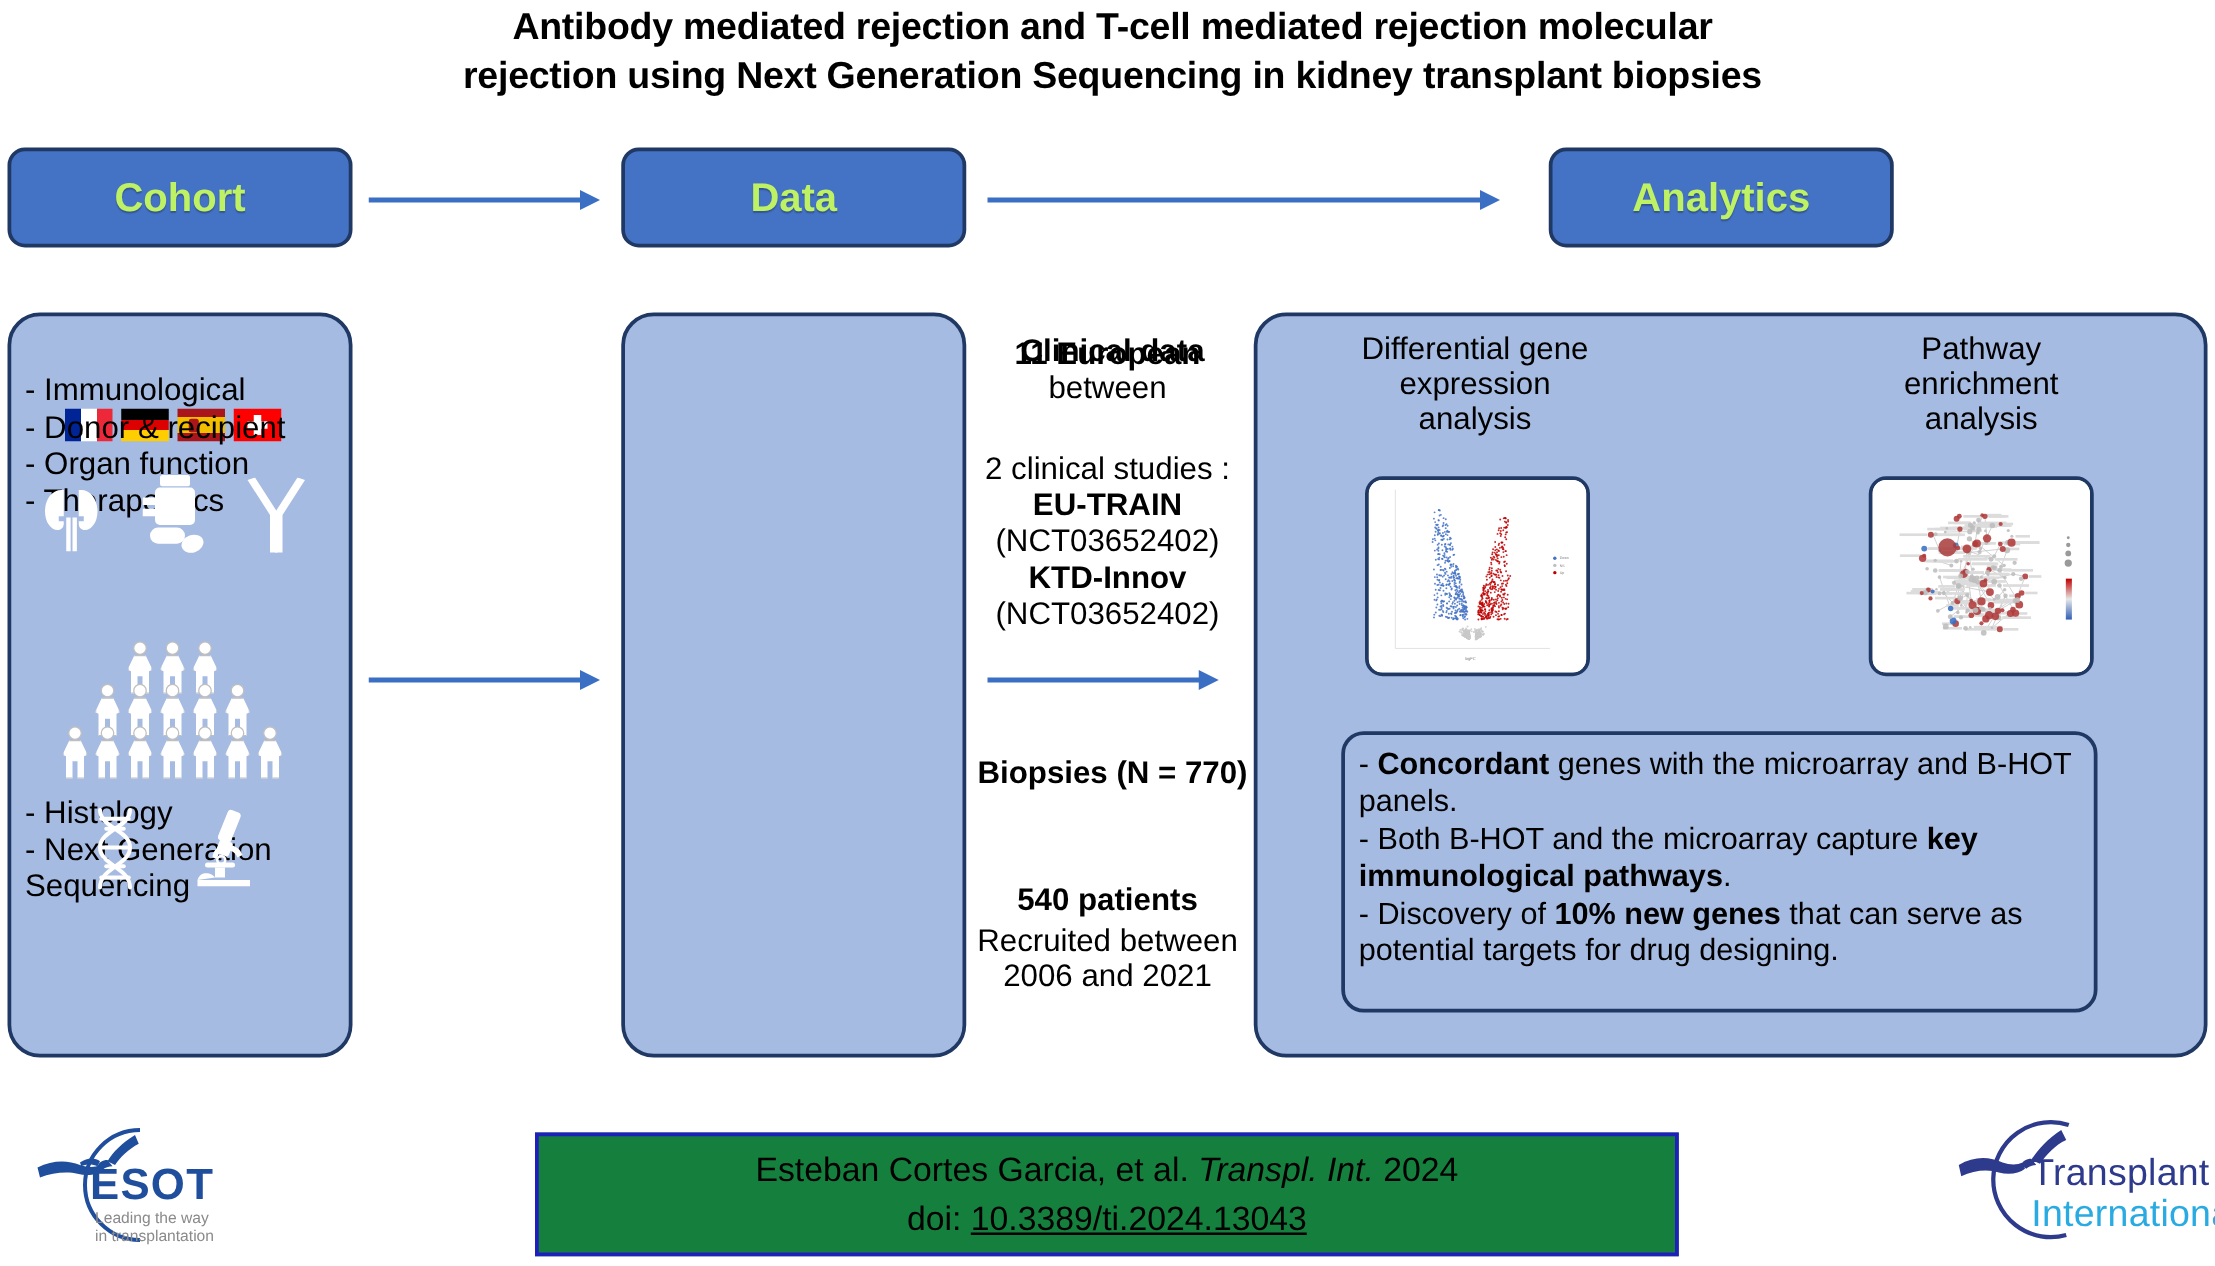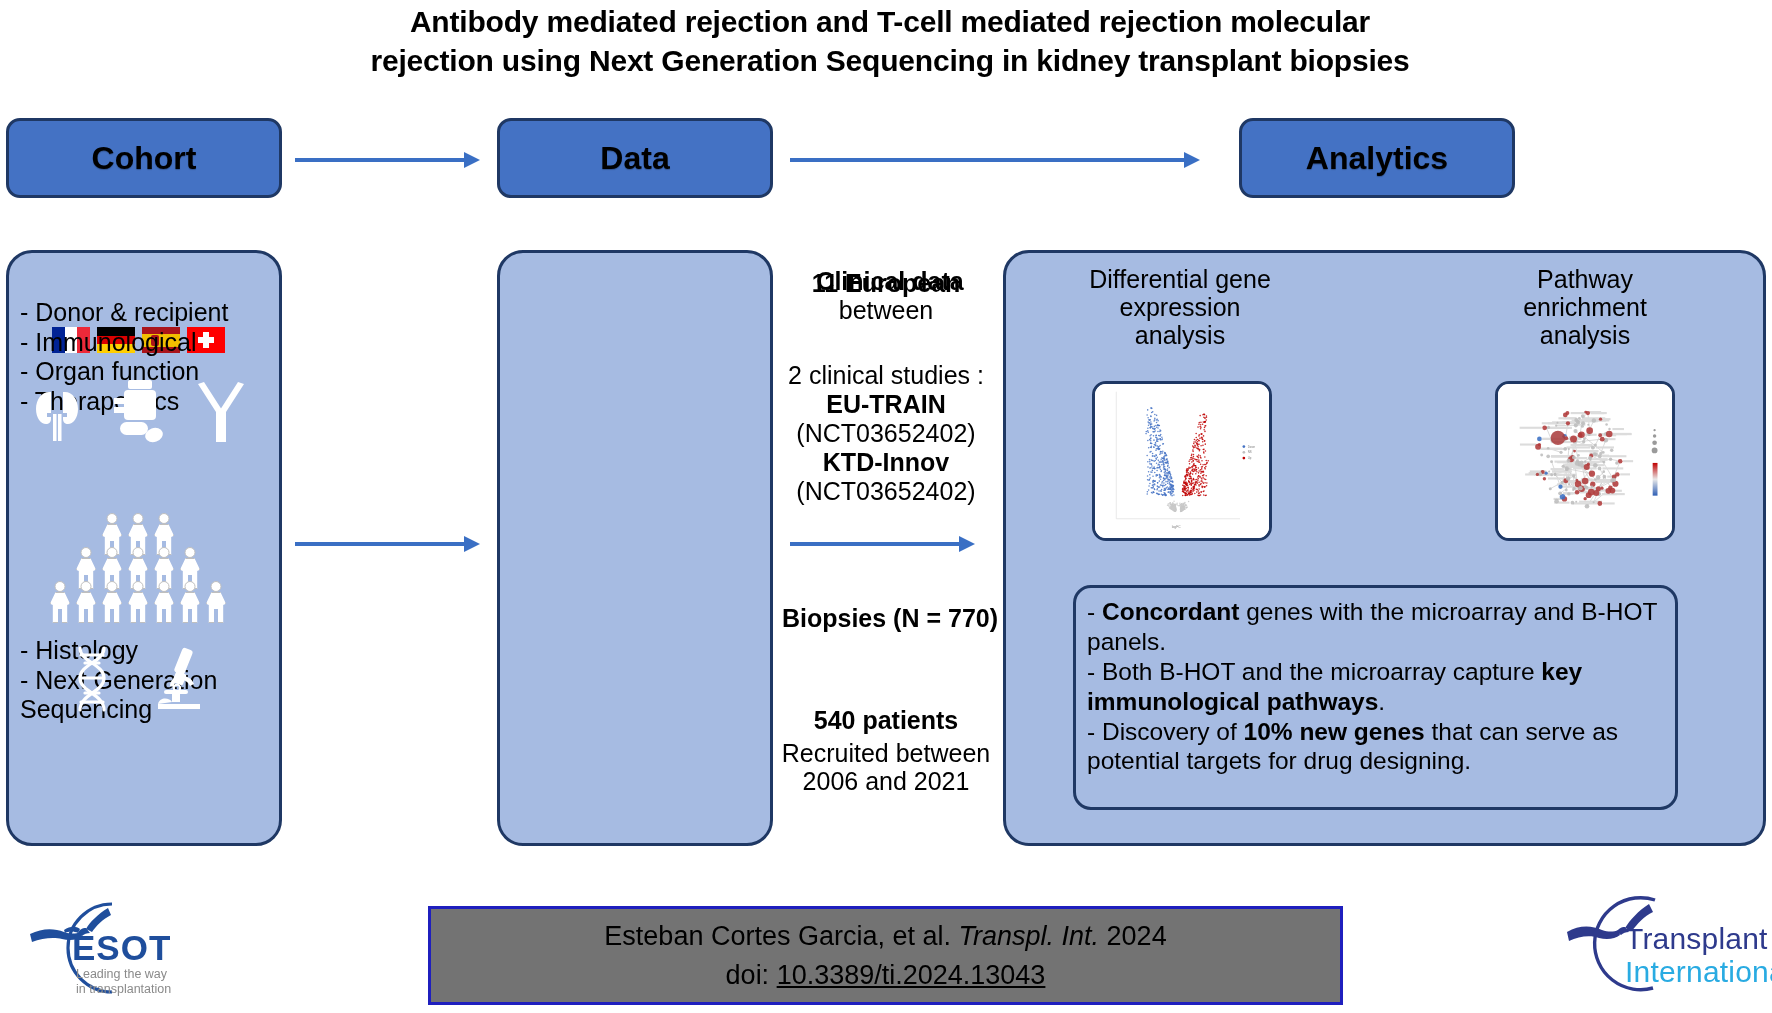--- a/index.html
+++ b/index.html
@@ -29,21 +29,21 @@
     letter-spacing: -0.2px;
   }
   #graphical-abstract-title .ttl-line { display: block; }
 
   
   .hdr-box {
     position: absolute;
     background: #4472C4;
     border: 3px solid #1F3864;
     border-radius: 14px;
-    color: #000000;
+    color: #bef264;
     font-size: 32px;
     font-weight: bold;
     display: flex;
     align-items: center;
     justify-content: center;
     box-sizing: border-box;
     text-shadow: 0 1px 1px rgba(0,0,0,.25);
   }
   .body-box {
     position: absolute;
@@ -185,21 +185,21 @@
     font-size: 24.5px;
     line-height: 1.22;
   }
   #findings-text b { font-weight: bold; }
 
   
   #citation-box {
     position: absolute;
     left: 428px; top: 906px; width: 915px; height: 99px;
     border: 3px solid #1F1FBE;
-    background: #737373;
+    background: #15803d;
     box-sizing: border-box;
     display: flex; flex-direction: column;
     align-items: center; justify-content: center;
     gap: 8px;
   }
   #citation-line1 { font-size: 27px; }
   #citation-line1 i { font-style: italic; }
   #citation-line2 { font-size: 27px; }
   #citation-line2 u { text-decoration: underline; }
 
@@ -341,22 +341,22 @@
 </div>
 
 <div class="hdr-box" id="data-hdr">
   <span>Data</span>
 </div>
 
 <div class="body-box" id="data-body"></div>
 
 <div class="c2-head" style="top:267px;">Clinical data</div>
 <div class="c2-list" style="top:298px;">
+  <div>- Immunological</div>
   <div>- Donor &amp; recipient</div>
-  <div>- Immunological</div>
   <div>- Organ function</div>
   <div>- Therapeutics</div>
 </div>
 
 <div id="clinical-icons">
 
   <svg width="58" height="56" viewBox="0 0 58 56">
     <path d="M21 4c-7 0-13 7-13 17 0 9 5 15 10 15 3 0 5-2 5-5v-2h-4v-4h4V4z" fill="#ffffff"></path>
     <path d="M37 4c7 0 13 7 13 17 0 9-5 15-10 15-3 0-5-2-5-5v-2h4v-4h-4V4z" fill="#ffffff"></path>
     <rect x="25" y="26" width="3.5" height="27" fill="#ffffff"></rect>

